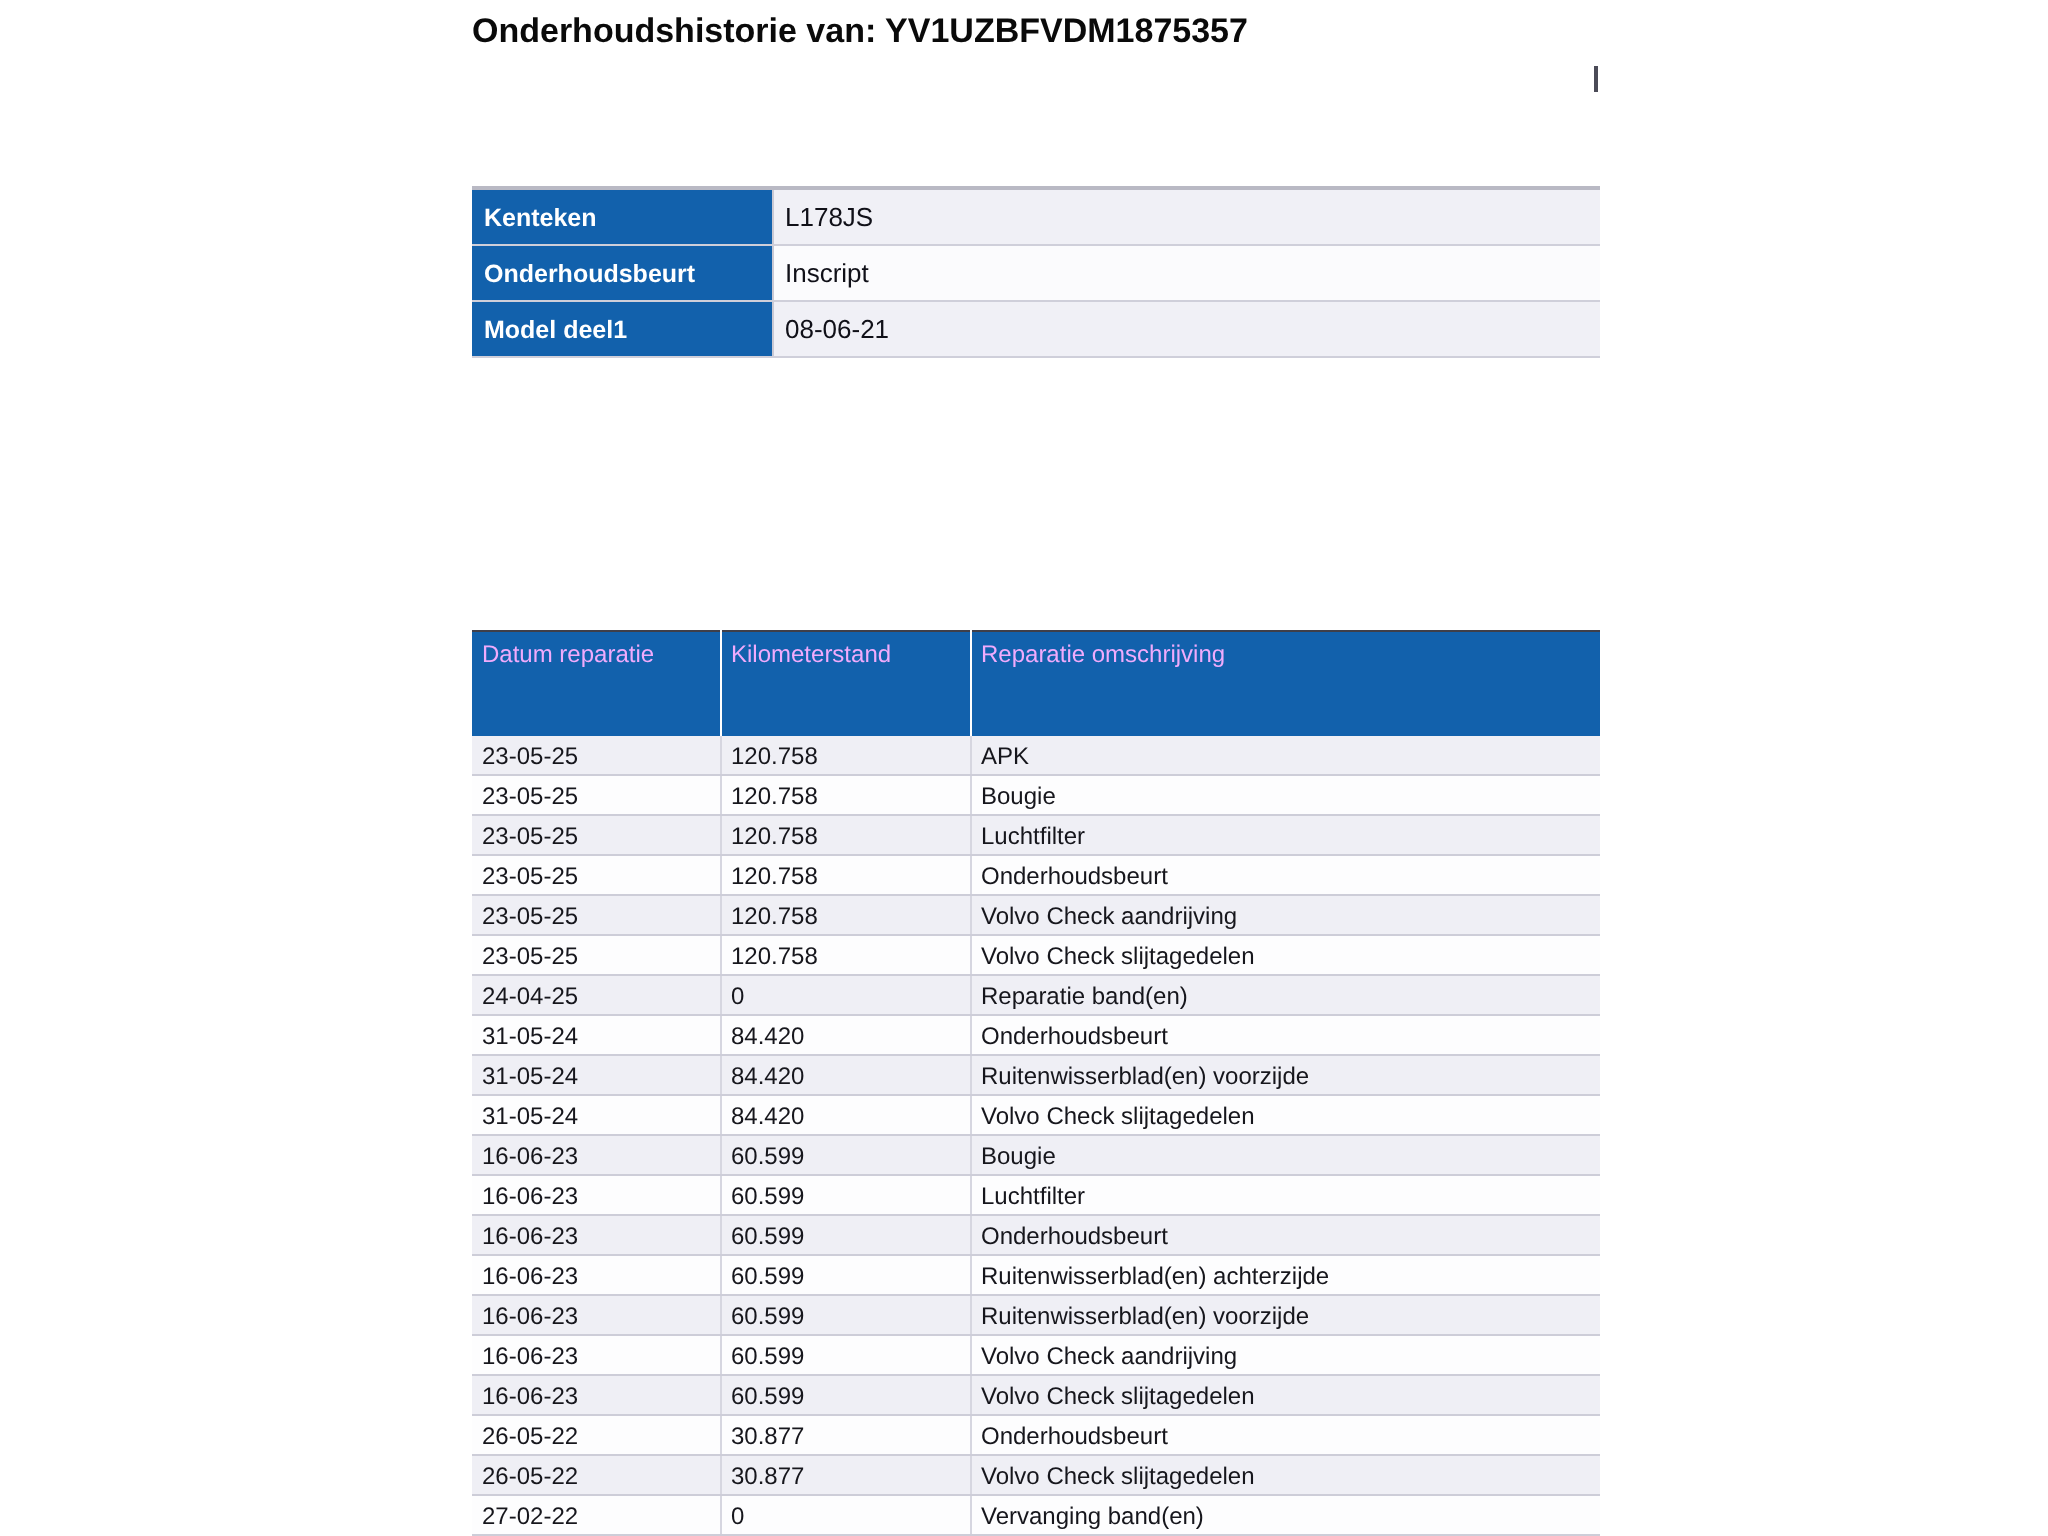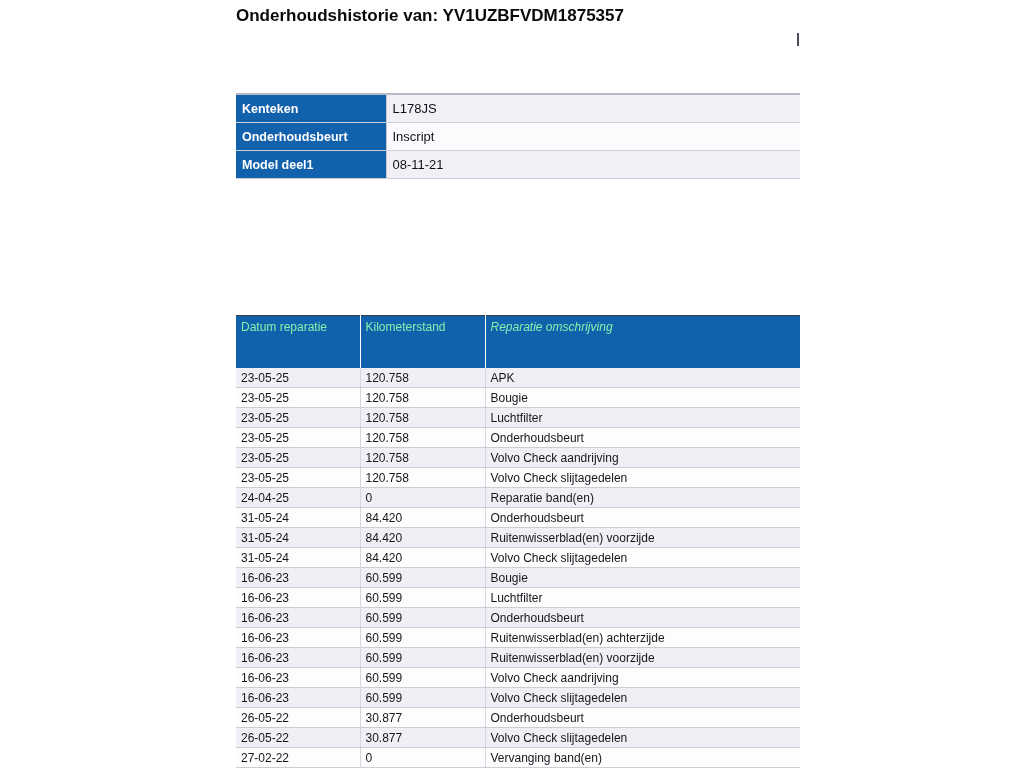--- a/index.html
+++ b/index.html
@@ -71,31 +71,31 @@
     left: 236px;
     top: 315px;
     width: 564px;
     border-collapse: collapse;
     table-layout: fixed;
     border-top: 1px solid #3f3f49;
     font-size: 12px;
   }
   .service-table th {
     background: #1261ac;
-    color: #86efac;
+    color: #f0abfc;
     font-weight: normal;
     text-align: left;
     vertical-align: top;
     height: 48px;
     padding: 4px 4px 0 5px;
     border-right: 1px solid #ffffff;
     overflow: hidden;
     white-space: nowrap;
   }
-  .service-table th:last-child { border-right: none; font-style: italic; }
+  .service-table th:last-child { border-right: none; }
   .service-table td {
     height: 19px;
     padding: 0 4px 0 5px;
     border-bottom: 1px solid #cdcdd8;
     border-right: 1px solid #d6d6e0;
     color: #16161c;
     vertical-align: middle;
     overflow: hidden;
     white-space: nowrap;
   }
@@ -120,21 +120,21 @@
       <tr>
         <td class="label">Kenteken</td>
         <td class="value">L178JS</td>
       </tr>
       <tr>
         <td class="label">Onderhoudsbeurt</td>
         <td class="value">Inscript</td>
       </tr>
       <tr>
         <td class="label">Model deel1</td>
-        <td class="value">08-11-21</td>
+        <td class="value">08-06-21</td>
       </tr>
     </tbody>
   </table>
 
   <table class="service-table">
     <colgroup>
         <col style="width:124px">
         <col style="width:125px">
         <col style="width:315px">
       </colgroup>

